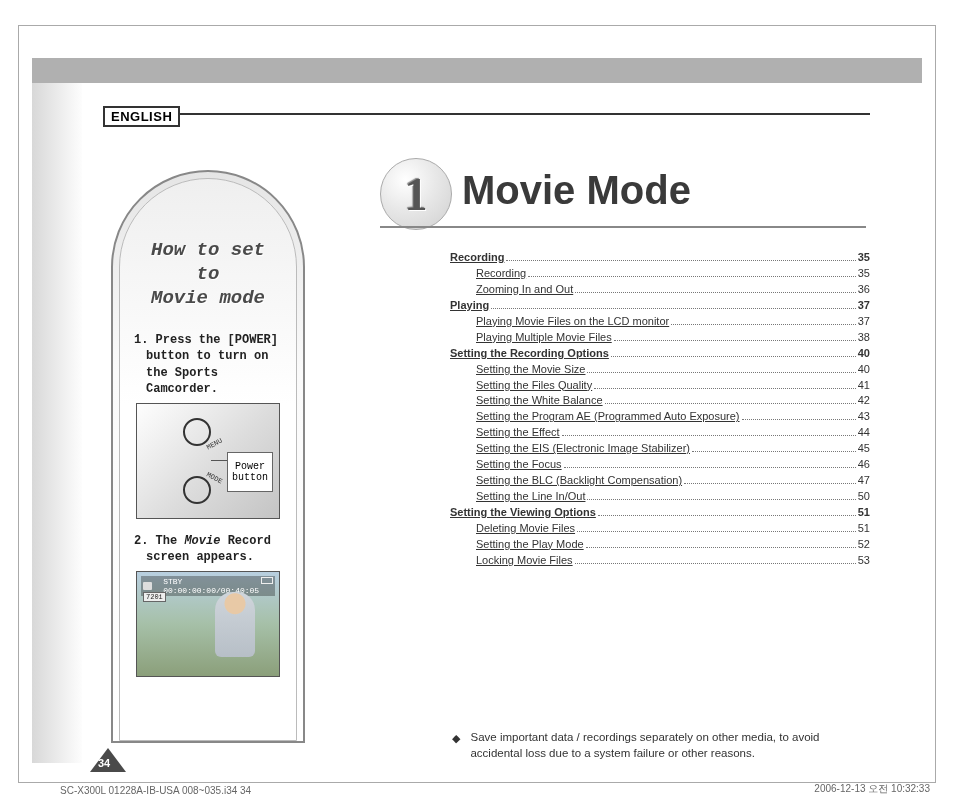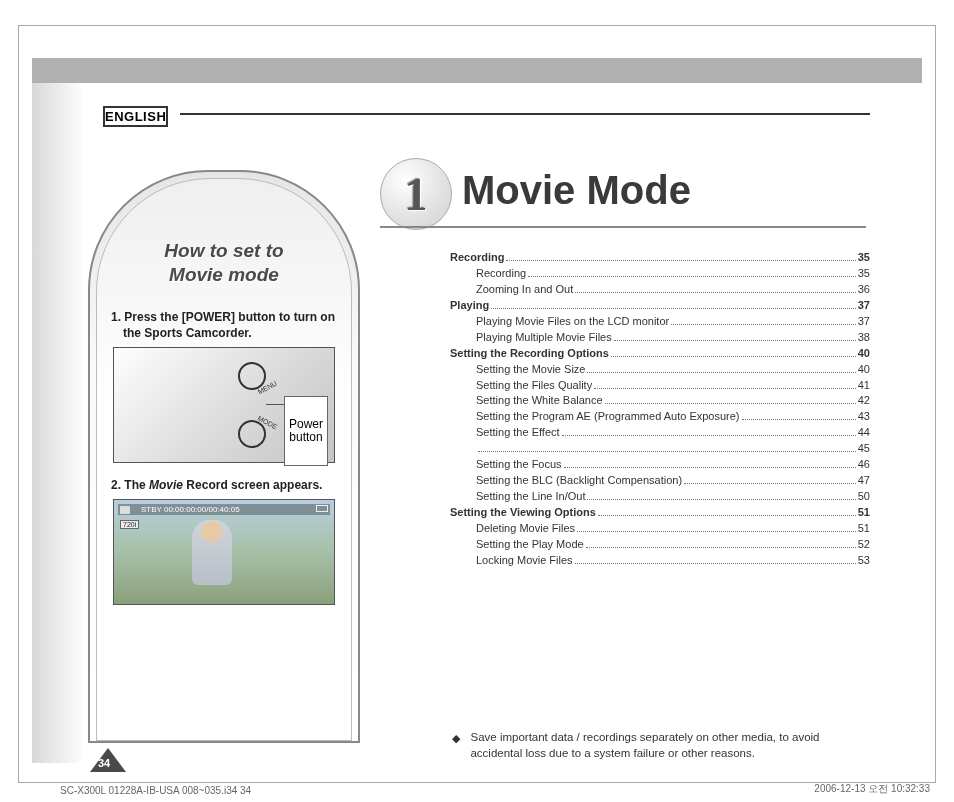--- a/index.html
+++ b/index.html
@@ -26,43 +26,44 @@
   .gray-band {
     position: absolute;
     left: 32px; top: 83px;
     width: 50px; height: 680px;
     background: linear-gradient(to right, #d8d8d8 0%, #fdfdfd 100%);
   }
   .lang-box {
     position: absolute;
     left: 103px; top: 106px;
     border: 2px solid #333;
-    padding: 1px 0;
+    padding: 1px 6px;
     font-weight: bold;
     font-size: 13px;
     background: #fff;
     letter-spacing: 0.5px;
   }
   .lang-line-left, .lang-line-right {
     position: absolute;
     top: 113px;
     height: 2px;
     background: #333;
   }
   .lang-line-right { left: 180px; width: 690px; top: 113px; }
 
   
   .capsule {
     position: absolute;
-    left: 88px; top: 170px;
-    width: 272px; height: 573px;
+    left: 111px; top: 170px;
+    width: 194px; height: 573px;
     border: 2px solid #888;
     border-radius: 120px 120px 0 0;
     background: linear-gradient(to bottom, #e5e5e5 0%, #fafafa 35%, #fff 100%);
     overflow: hidden;
+    font-family: Liberation Mono, monospace;
   }
   .capsule .inner {
     position: absolute;
     left: 6px; top: 6px; right: 6px; bottom: 0;
     border: 1px solid #bbb;
     border-radius: 114px 114px 0 0;
     background: linear-gradient(to bottom, #efefef 0%, #ffffff 40%);
     padding: 60px 14px 10px 14px;
   }
   .capsule-title {
@@ -98,21 +99,21 @@
   .illus-1 .circle-a {
     position: absolute; right: 68px; top: 14px;
     width: 28px; height: 28px; border: 2px solid #333; border-radius: 50%;
   }
   .illus-1 .circle-b {
     position: absolute; right: 68px; bottom: 14px;
     width: 28px; height: 28px; border: 2px solid #333; border-radius: 50%;
   }
   .illus-1 .label {
     position: absolute; right: 6px; top: 48px;
-    border: 1px solid #666; padding: 21px 4px; font-size: 12px; line-height: 1.1;
+    border: 1px solid #666; padding: 8px 4px; font-size: 10px; line-height: 1.1;
     background: #fff; text-align: center;
   }
   .illus-1 .lead {
     position: absolute; right: 44px; top: 56px; width: 24px; height: 1px; background: #555;
   }
   .illus-1 .menu-txt { position: absolute; right: 56px; top: 36px; font-size: 7px; transform: rotate(-28deg); color:#333;}
   .illus-1 .mode-txt { position: absolute; right: 56px; bottom: 36px; font-size: 7px; transform: rotate(28deg); color:#333;}
   .illus-2 {
     height: 106px;
     background: linear-gradient(to bottom, #b8cfe0 0%, #a6c0a8 50%, #8b9f7a 100%);
@@ -195,21 +196,21 @@
     color: #333;
     line-height: 1.45;
   }
   .toc-row {
     display: flex;
     align-items: baseline;
     white-space: nowrap;
   }
   .toc-row.lvl1 { font-weight: bold; }
   .toc-row.lvl2 { padding-left: 26px; font-weight: normal; }
-  .toc-label { flex: 0 0 auto; }
+  .toc-label { flex: 0 0 auto; text-decoration: underline; }
   .toc-dots {
     flex: 1 1 auto;
     border-bottom: 1px dotted #777;
     margin: 0 2px 3px 2px;
     height: 1px;
   }
   .toc-page { flex: 0 0 auto; }
 
   .note {
     position: absolute;
@@ -343,20 +344,21 @@
       <span class="toc-label">Setting the Program AE (Programmed Auto Exposure) </span>
       <span class="toc-dots"></span>
       <span class="toc-page">43</span>
     </div>
     <div class="toc-row lvl2">
       <span class="toc-label">Setting the Effect </span>
       <span class="toc-dots"></span>
       <span class="toc-page">44</span>
     </div>
     <div class="toc-row lvl2">
+      <span class="toc-label">Setting the EIS (Electronic Image Stabilizer) </span>
       <span class="toc-dots"></span>
       <span class="toc-page">45</span>
     </div>
     <div class="toc-row lvl2">
       <span class="toc-label">Setting the Focus </span>
       <span class="toc-dots"></span>
       <span class="toc-page">46</span>
     </div>
     <div class="toc-row lvl2">
       <span class="toc-label">Setting the BLC (Backlight Compensation) </span>

